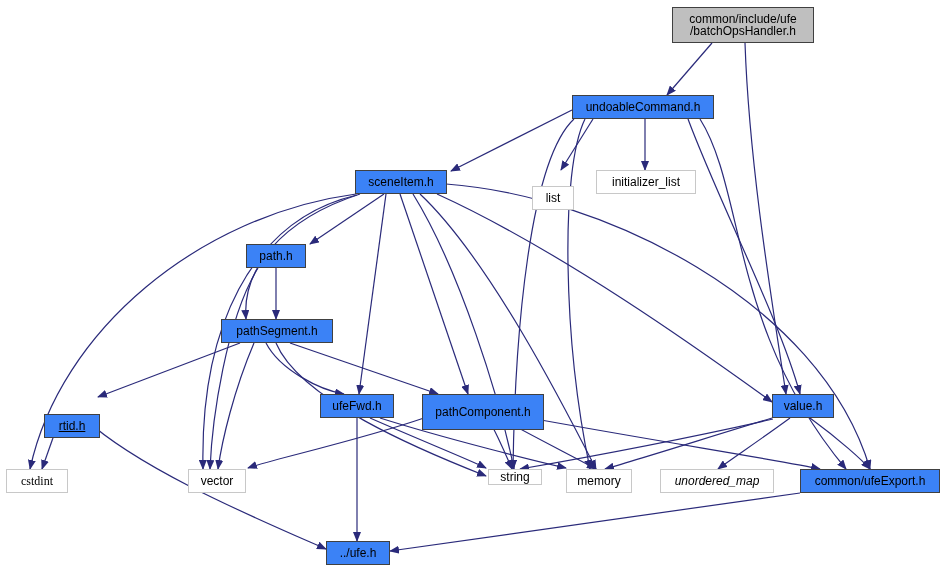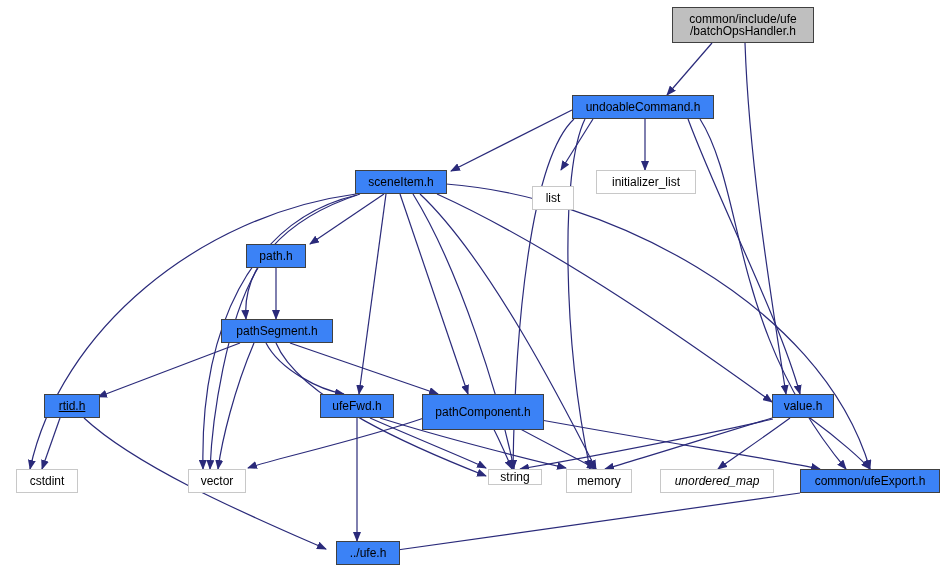--- a/index.html
+++ b/index.html
@@ -104,25 +104,25 @@
   </svg>
   <div id="nodes-group">
       <div class="node root" style="left: 672px; top: 7px; width: 142px; height: 36px;">common/include/ufe
 /batchOpsHandler.h</div>
       <div class="node strong" style="left: 572px; top: 95px; width: 142px; height: 24px;">undoableCommand.h</div>
       <div class="node strong" style="left: 355px; top: 170px; width: 92px; height: 24px;">sceneItem.h</div>
       <div class="node weak" style="left: 532px; top: 186px; width: 42px; height: 24px;">list</div>
       <div class="node weak" style="left: 596px; top: 170px; width: 100px; height: 24px; text-align: right;">initializer_list</div>
       <div class="node strong" style="left: 246px; top: 244px; width: 60px; height: 24px;">path.h</div>
       <div class="node strong" style="left: 221px; top: 319px; width: 112px; height: 24px;">pathSegment.h</div>
-      <div class="node strong" style="left: 44px; top: 394px; width: 56px; height: 24px; text-decoration: underline;">rtid.h</div>
+      <div class="node strong" style="left: 44px; top: 414px; width: 56px; height: 24px; text-decoration: underline;">rtid.h</div>
       <div class="node strong" style="left: 320px; top: 394px; width: 74px; height: 24px;">ufeFwd.h</div>
       <div class="node strong" style="left: 422px; top: 394px; width: 122px; height: 36px;">pathComponent.h</div>
       <div class="node strong" style="left: 772px; top: 394px; width: 62px; height: 24px;">value.h</div>
-      <div class="node weak" style="left: 16px; top: 469px; width: 62px; height: 24px;">cstdint</div>
+      <div class="node weak" style="left: 6px; top: 469px; width: 62px; height: 24px; font-family: Liberation Serif, serif;">cstdint</div>
       <div class="node weak" style="left: 188px; top: 469px; width: 58px; height: 24px;">vector</div>
       <div class="node weak" style="left: 488px; top: 469px; width: 54px; height: 16px;">string</div>
       <div class="node weak" style="left: 566px; top: 469px; width: 66px; height: 24px; text-align: center;">memory</div>
       <div class="node weak" style="left: 660px; top: 469px; width: 114px; height: 24px; font-style: italic;">unordered_map</div>
       <div class="node strong" style="left: 800px; top: 469px; width: 140px; height: 24px;">common/ufeExport.h</div>
-      <div class="node strong" style="left: 326px; top: 541px; width: 64px; height: 24px; margin-left: 10px;">../ufe.h</div>
+      <div class="node strong" style="left: 326px; top: 541px; width: 64px; height: 24px;">../ufe.h</div>
     </div>
 </div>
 
 </body></html>

